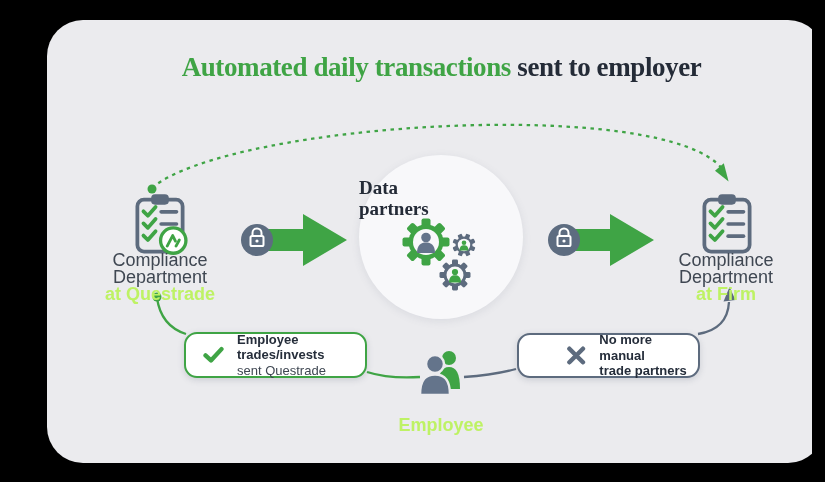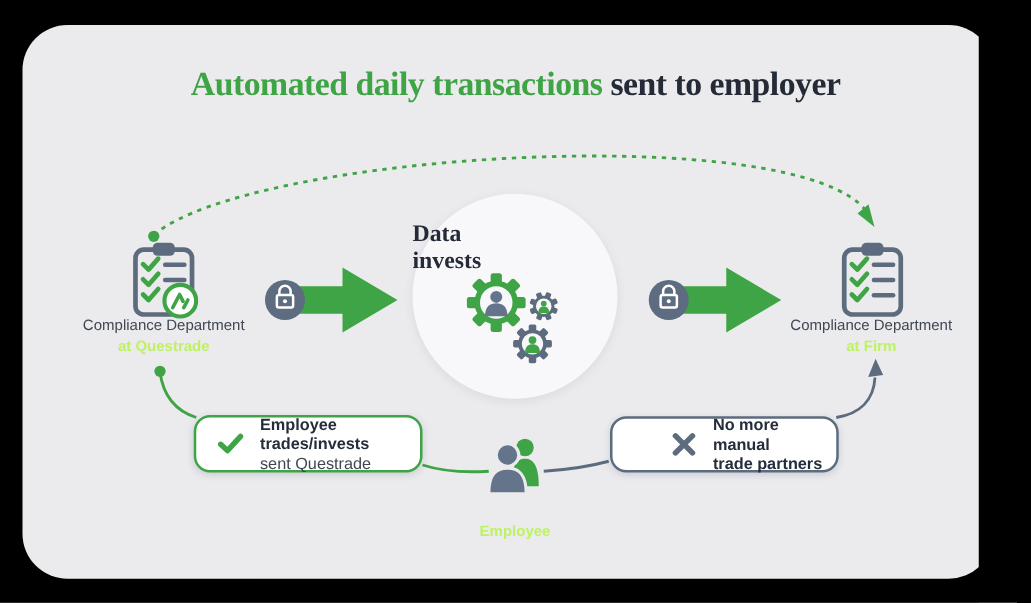--- a/index.html
+++ b/index.html
@@ -7,30 +7,30 @@
     --slate:#5D6B7E;
     --person-gray:#64748B;
     --dark:#242B37;
     --text:#3F4752;
     --card:#EBEBEE;
     --circle:#F8F8FA;
   }
   *{margin:0;padding:0;box-sizing:border-box;}
   html,body{background:#000;}
   body{font-family:"Liberation Sans","DejaVu Sans",sans-serif;}
-  .stage{position:relative;width:783px;height:482px;background:#000;overflow:hidden;}
+  .stage{position:relative;width:783px;height:482px;background:#000;overflow:hidden;margin-left:29px;}
   .card{position:absolute;left:18px;top:20px;width:777px;height:443px;background:var(--card);
         border-radius:36px;box-shadow:0 8px 22px rgba(0,0,0,.55);}
   .title{position:absolute;left:0;top:52px;width:825px;text-align:center;
          font-family:"Liberation Serif","DejaVu Serif",serif;font-weight:700;
          font-size:27px;letter-spacing:-0.4px;color:var(--dark);}
   .title .hl{color:var(--green);}
   .overlay{position:absolute;left:0;top:0;width:825px;height:482px;pointer-events:none;}
   .abs{position:absolute;}
-  .node-label{position:absolute;text-align:center;font-size:12px;line-height:17px;color:var(--text);}
+  .node-label{position:absolute;text-align:center;font-size:18px;line-height:17px;color:var(--text);}
   .node-label b{color:#bef264;}
   .data-circle{position:absolute;left:330px;top:155px;width:164px;height:164px;border-radius:50%;
                background:var(--circle);box-shadow:0 2px 8px rgba(90,100,120,.12);}
   .data-title{position:absolute;left:0;top:22px;width:164px;
               font-family:"Liberation Serif","DejaVu Serif",serif;font-weight:700;
               font-size:19px;line-height:21px;color:var(--dark);}
   .callout{position:absolute;background:#fff;display:flex;align-items:center;
            box-shadow:0 2px 6px rgba(90,100,120,.22);border-radius:13px;}
   .callout .txt{font-size:13px;line-height:15.5px;color:var(--text);}
   .callout .txt b{color:#252D3A;}
@@ -84,21 +84,21 @@
     <g>
       <path d="M19.5,26 v-3 a4.5,4.5 0 0 1 9,0 v3" fill="none" stroke="#fff" stroke-width="2"></path>
       <rect x="17.5" y="26" width="13" height="10" rx="1.6" fill="none" stroke="#fff" stroke-width="2"></rect>
       <circle cx="24" cy="31" r="1.6" fill="#fff"></circle>
     </g>
   </svg>
 
   <div class="data-circle">
     <div class="data-title">
       <span>Data</span><br>
-      <span>invests</span>
+      <span>partners</span>
     </div>
     <svg class="abs" style="left:0;top:0" width="164" height="164" viewBox="0 0 164 164">
 
       <g transform="translate(67,87)">
         <g fill="#3FA445">
           <rect x="-4.5" y="-23.5" width="9" height="47" rx="2" transform="rotate(0)"></rect>
           <rect x="-4.5" y="-23.5" width="9" height="47" rx="2" transform="rotate(45)"></rect>
           <rect x="-4.5" y="-23.5" width="9" height="47" rx="2" transform="rotate(90)"></rect>
           <rect x="-4.5" y="-23.5" width="9" height="47" rx="2" transform="rotate(135)"></rect>
           <circle cx="0" cy="0" r="17.5"></circle>

